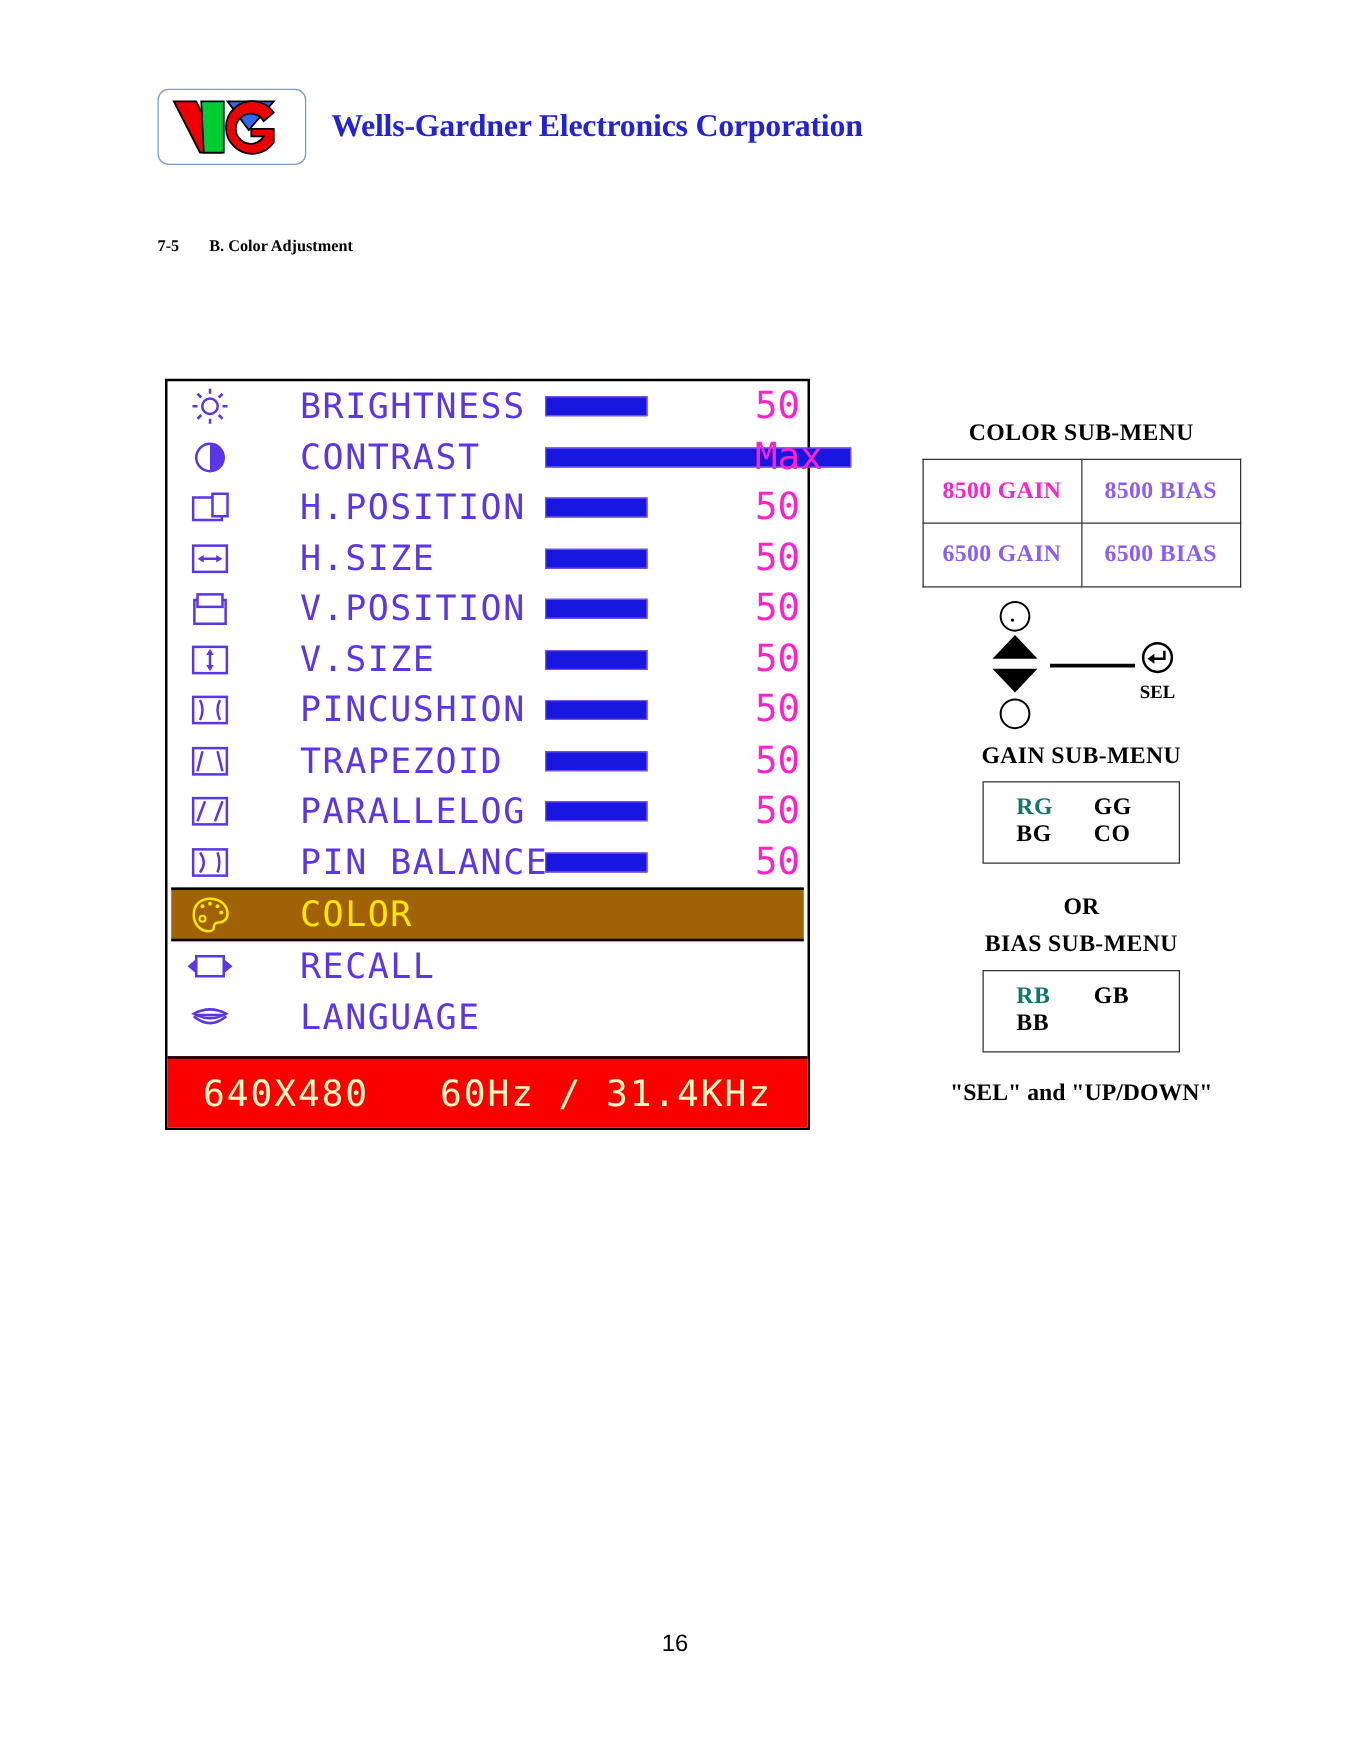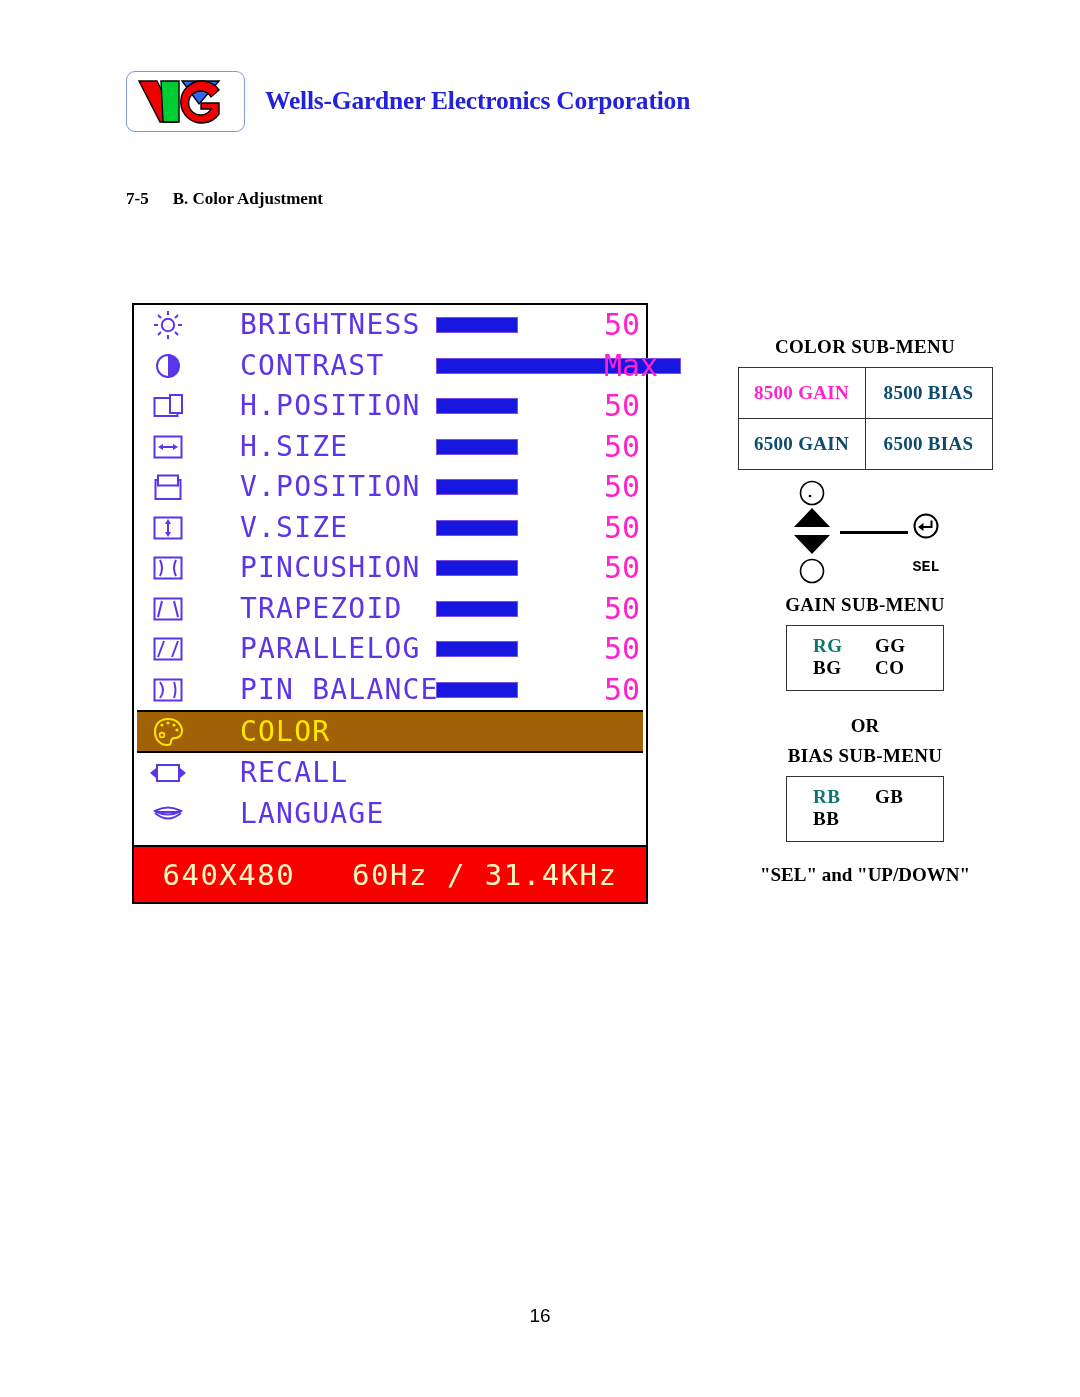--- a/index.html
+++ b/index.html
@@ -40,21 +40,21 @@
     font-size: 25.5px;
     letter-spacing: -0.2px;
     white-space: nowrap;
   }
 
   
   #section-heading {
     position: absolute;
     left: 126px;
     top: 189px;
-    font-size: 17px;
+    font-size: 13px;
     font-weight: bold;
     color: #000;
     white-space: nowrap;
   }
   #section-number { margin-right: 24px; }
 
   
   #osd {
     position: absolute;
     left: 132px;
@@ -174,21 +174,21 @@
     table-layout: fixed;
   }
   #color-table td {
     border: 1.5px solid #333;
     height: 51px;
     text-align: center;
     vertical-align: middle;
     font-size: 19px;
     font-weight: bold;
     font-family: "Liberation Serif", serif;
-    color: #0c4a6e;
+    color: #8b5cf6;
     letter-spacing: 0.3px;
     white-space: nowrap;
   }
   #color-table td.sel { color: #ff22cc; }
 
   
   #nav-cluster {
     position: relative;
     height: 110px;
     margin-top: 8px;
@@ -205,23 +205,23 @@
   #sel-group {
     position: absolute;
     left: 176px;
     top: 34px;
     width: 60px;
     text-align: center;
   }
   #sel-label {
     font-size: 15px;
     font-weight: bold;
-    font-family: Liberation Mono, monospace;
-    color: #000;
-    margin-top: 15px;
+    font-family: Liberation Serif, serif;
+    color: #000;
+    margin-top: 1px;
   }
 
   .sub-box {
     margin: 9px auto 0 auto;
     width: 158px;
     border: 1.5px solid #333;
     padding: 9px 0 10px 0;
   }
   .sub-row {
     display: flex;

